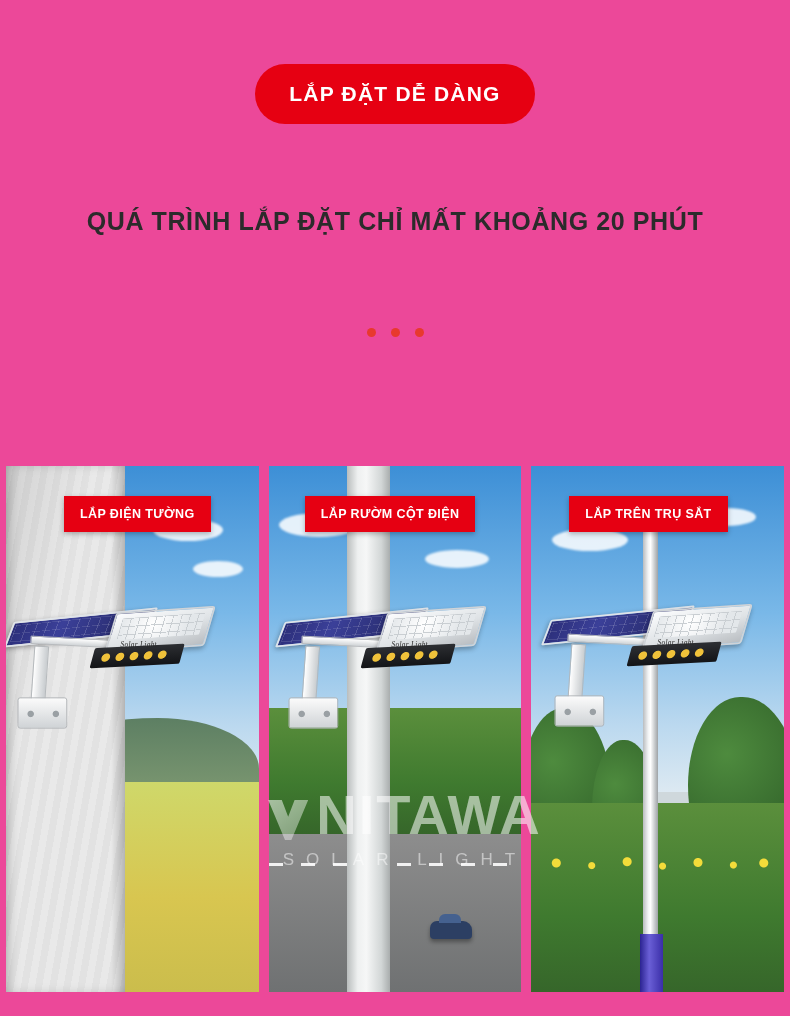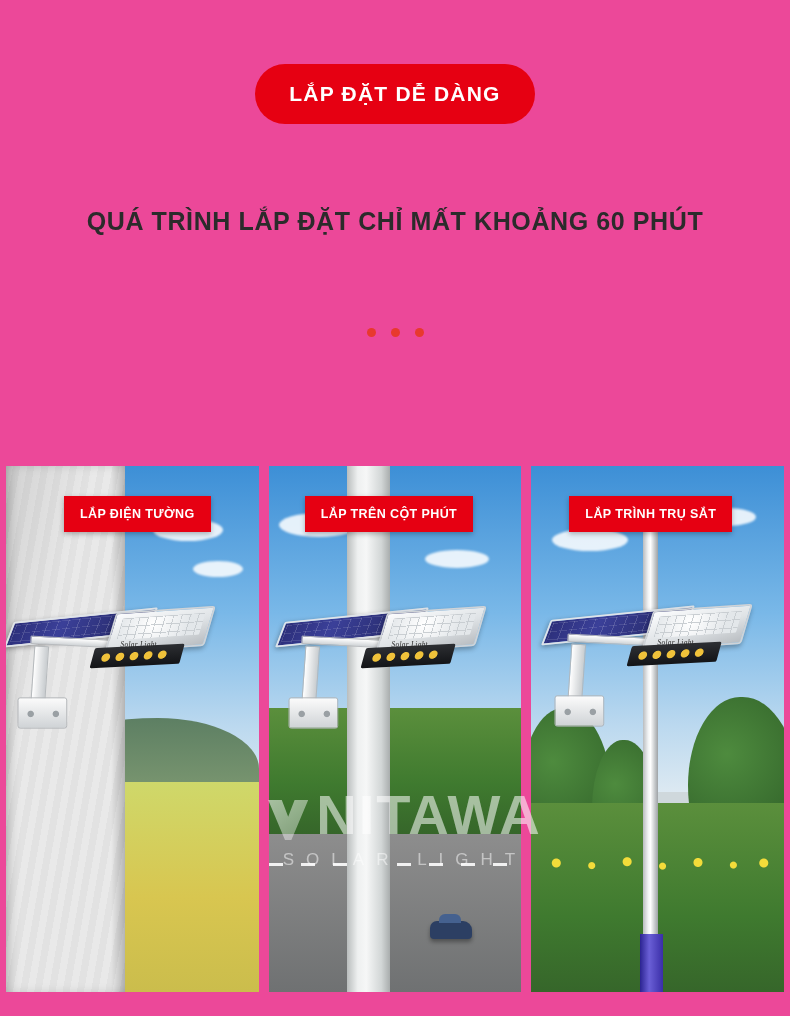--- a/index.html
+++ b/index.html
@@ -337,21 +337,21 @@
 </head>
 <body>
 
 <div class="page">
 
   <div class="badge-wrap">
     <div class="badge">LẮP ĐẶT DỄ DÀNG</div>
   </div>
 
   <div class="headline">
-    <div class="line2">QUÁ TRÌNH LẮP ĐẶT CHỈ MẤT KHOẢNG 60 PHÚT</div>
+    <div class="line2">QUÁ TRÌNH LẮP ĐẶT CHỈ MẤT KHOẢNG 20 PHÚT</div>
   </div>
 
   <div class="dots">
     <span class="dot"></span>
     <span class="dot"></span>
     <span class="dot"></span>
   </div>
 
   <div class="strip">
 
@@ -397,21 +397,21 @@
           <div class="head-grid"></div>
         </div>
         <div class="lamp-body">
           <div class="leds"></div>
         </div>
         <div class="head-label" style="left:118px;top:46px;">Solar Light</div>
         <div class="bracket"></div>
         <div class="bracket-plate"></div>
       </div>
 
-      <div class="cap c2">LẮP TRÊN CỘT PHÚT</div>
+      <div class="cap c2">LẮP RƯỜM CỘT ĐIỆN</div>
     </div>
 
     <div class="panel">
       <div class="sky"></div>
       <div class="cloud" style="left:8%;top:12%;width:76px;height:22px;"></div>
       <div class="cloud" style="left:66%;top:8%;width:58px;height:18px;"></div>
       <div class="tree" style="left:-4%;top:46%;width:36%;height:34%;"></div>
       <div class="tree" style="left:24%;top:52%;width:26%;height:28%;"></div>
       <div class="tree" style="left:62%;top:44%;width:44%;height:36%;"></div>
       <div class="grass"></div>
@@ -427,21 +427,21 @@
           <div class="head-grid"></div>
         </div>
         <div class="lamp-body">
           <div class="leds"></div>
         </div>
         <div class="head-label" style="left:118px;top:46px;">Solar Light</div>
         <div class="bracket"></div>
         <div class="bracket-plate"></div>
       </div>
 
-      <div class="cap c3">LẮP TRÌNH TRỤ SẮT</div>
+      <div class="cap c3">LẮP TRÊN TRỤ SẮT</div>
     </div>
 
   </div>
 
   <div class="watermark">
     <div class="wm-main">
       <span class="wm-logo"></span><span>NITAWA</span>
     </div>
     <div class="wm-sub">SOLAR LIGHT</div>
   </div>

